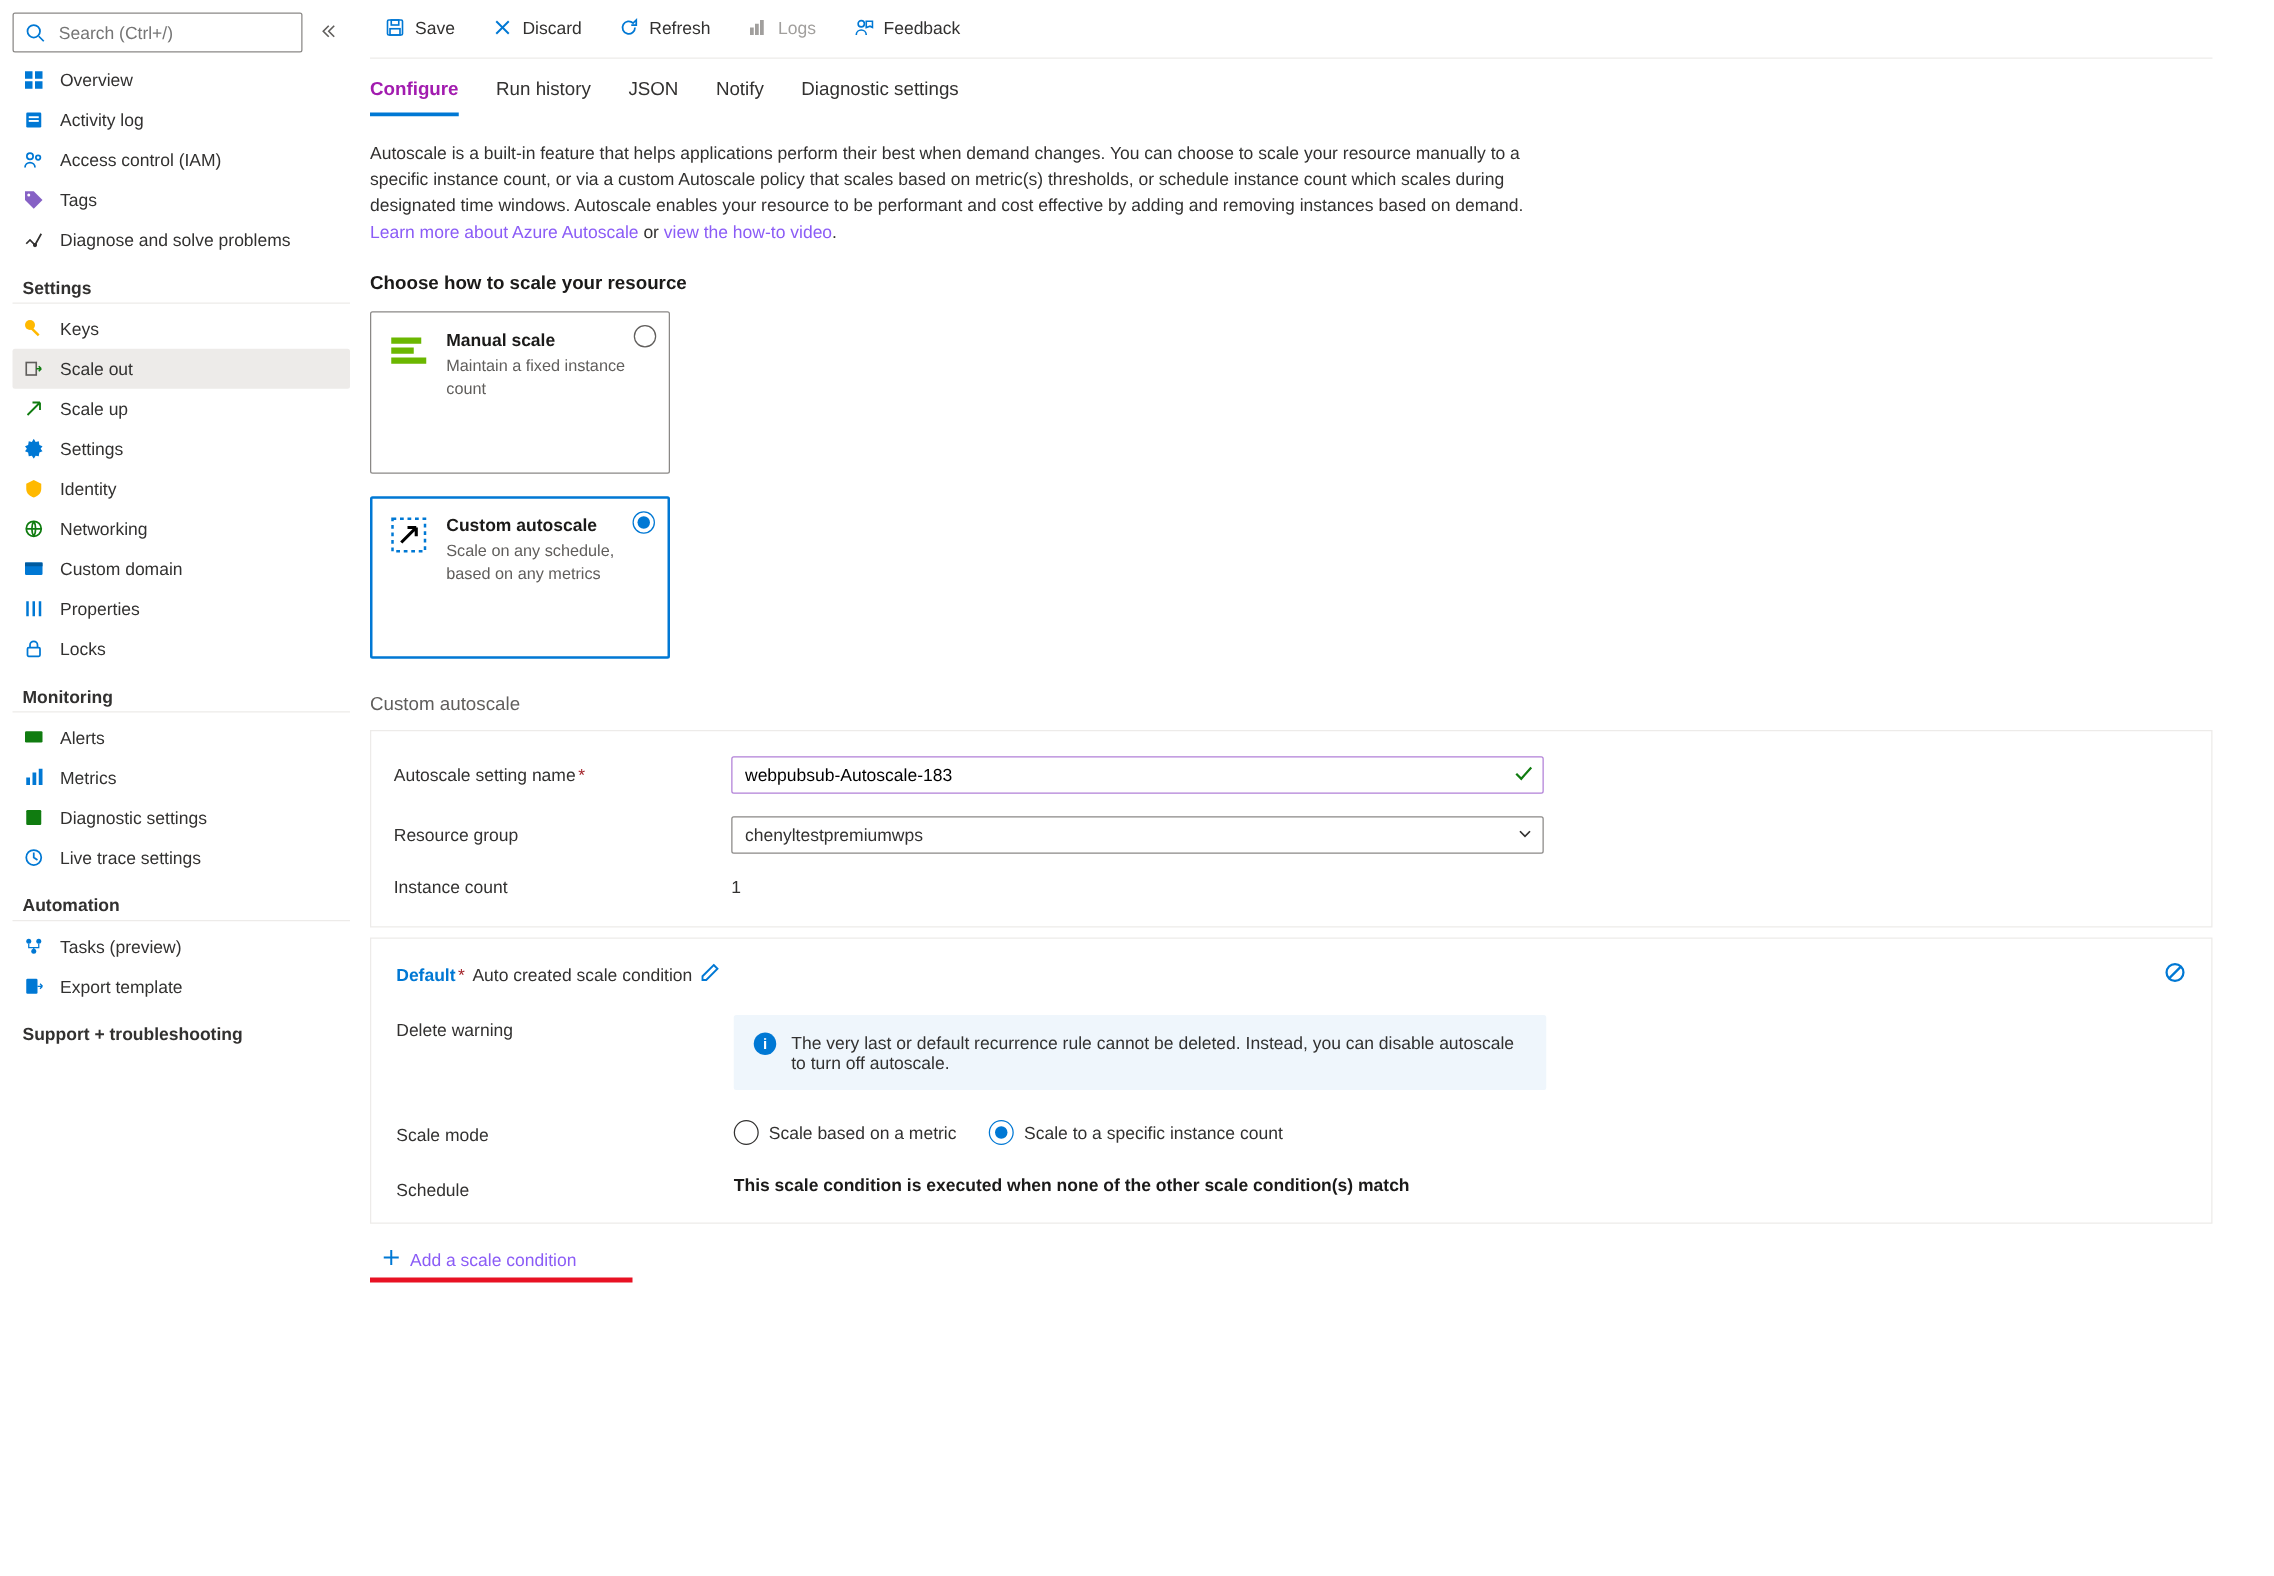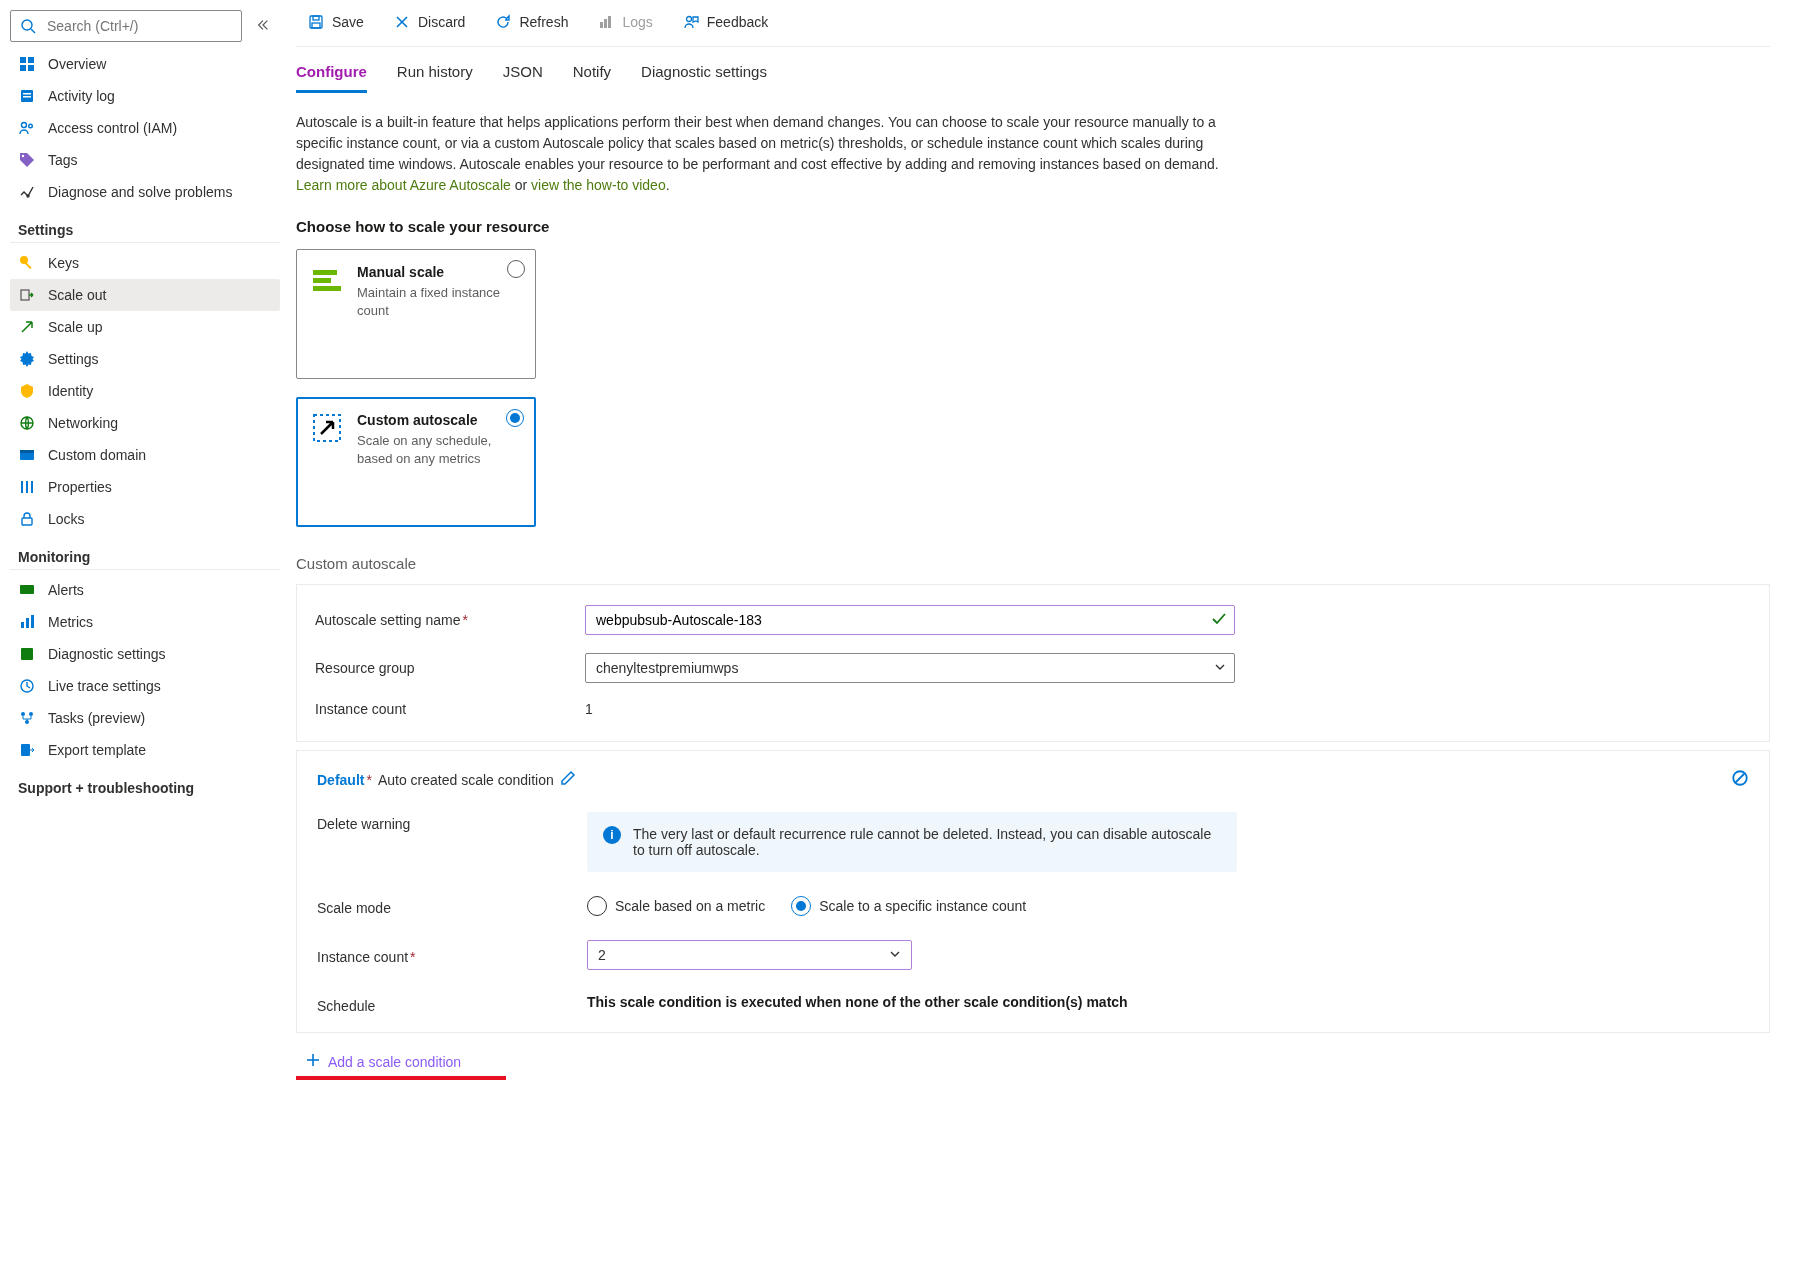--- a/index.html
+++ b/index.html
@@ -41,21 +41,21 @@
   .tb-btn {
     display:flex; align-items:center; gap:8px; padding:6px 12px;
     cursor:pointer; color:#323130; border-radius:2px;
   }
   .tb-btn.disabled { color:#a19f9d; cursor:default;}
   .tb-icon { width:16px; height:16px; display:inline-flex;}
   .tabs { display:flex; gap:30px; padding:10px 0 0; margin-bottom:18px; border-bottom:1px solid transparent;}
   .tab { padding:6px 0 10px; cursor:pointer; color:#323130; font-size:15px;}
   .tab.active { color:#a21caf; border-bottom:3px solid #0078d4; font-weight:600;}
   .desc { color:#323130; line-height:1.5; margin-bottom:22px; max-width:960px;}
-  .desc a { color:#4d7c0f; text-decoration:none;}
+  .desc a { color:#8b5cf6; text-decoration:none;}
   .section-head { font-weight:700; color:#1b1a19; margin:6px 0 14px; font-size:15px;}
   .scale-options { display:flex; gap:18px; margin-bottom:28px;flex-direction:column;}
   .scale-card {
     width:240px; height:130px; border:1px solid #8a8886; border-radius:2px;
     padding:14px 14px 14px 14px; position:relative; cursor:pointer;
     display:flex; gap:14px; align-items:flex-start;
   }
   .scale-card.selected { border:2px solid #0078d4; padding:13px;}
   .scale-card .radio {
     position:absolute; top:10px; right:10px; width:18px; height:18px;
@@ -305,20 +305,21 @@
   <div class="nav-item">
       <span class="nav-icon">
         <svg viewBox="0 0 16 16" fill="none" stroke="#0078d4" stroke-width="1.4">
           <circle cx="8" cy="8" r="6"></circle>
           <path d="M8 4v4l3 2"></path>
         </svg>
       </span>
       <span>Live trace settings</span>
     </div>
 
+  <div class="section-title">Automation</div>
   <div class="nav-item">
       <span class="nav-icon">
         <svg viewBox="0 0 16 16" fill="#0078d4">
           <circle cx="4" cy="4" r="2"></circle>
           <circle cx="12" cy="4" r="2"></circle>
           <circle cx="8" cy="12" r="2"></circle>
           <path d="M4 6v3h8V6M8 9v3" stroke="#0078d4" fill="none"></path>
         </svg>
       </span>
       <span>Tasks (preview)</span>
@@ -497,29 +498,20 @@
           <span class="r"></span>
             <span>Scale based on a metric</span>
         </div>
         <div class="radio-opt sel">
           <span class="r"></span>
             <span>Scale to a specific instance count</span>
         </div>
       </div>
     </div>
 
-    <div class="cond-row" style="align-items:center">
-      <div class="cond-label"><span>Instance count</span><span class="req">*</span></div>
-      <div class="small-select">
-        <span>2</span>
-        <span class="chev"><svg width="12" height="12" viewBox="0 0 12 12" fill="none" stroke="#323130" stroke-width="1.4">
-              <polyline points="2,4 6,8 10,4"></polyline>
-            </svg></span>
-      </div>
-    </div>
 
     <div class="cond-row">
       <div class="cond-label">Schedule</div>
       <div class="sched-msg">This scale condition is executed when none of the other scale condition(s) match</div>
     </div>
   </div>
 
   <div class="add-cond">
     <span><svg width="14" height="14" viewBox="0 0 14 14" stroke="#0078d4" stroke-width="1.6">
           <line x1="7" y1="1" x2="7" y2="13"></line>

